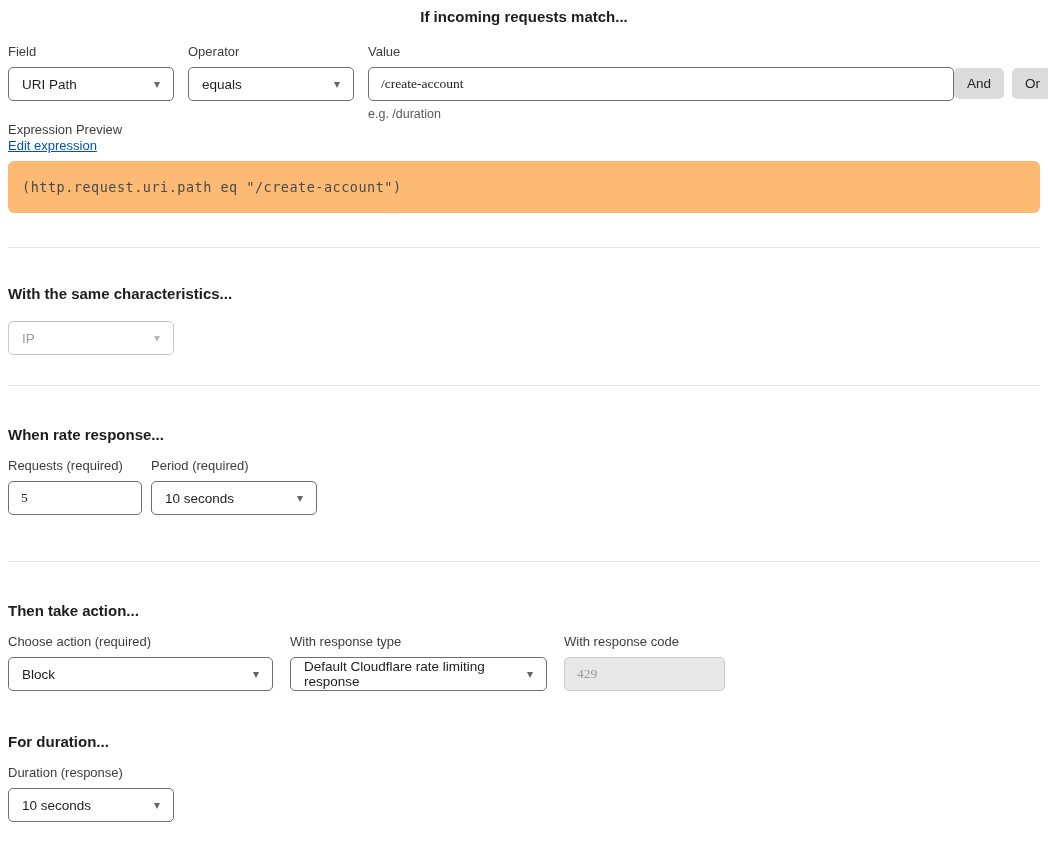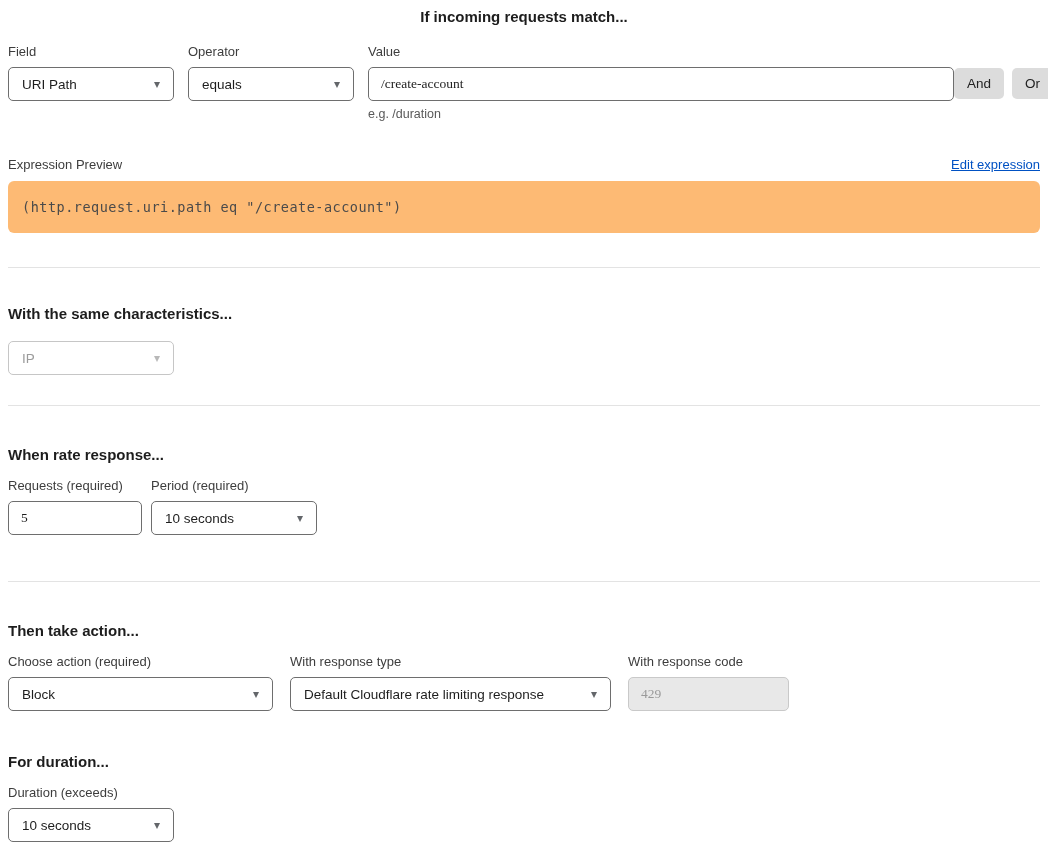--- a/index.html
+++ b/index.html
@@ -82,25 +82,25 @@
     background: #dcdcdc;
     border: none;
     border-radius: 5px;
     font-family: "Liberation Sans", sans-serif;
     font-size: 13.5px;
     color: #222222;
     cursor: pointer;
   }
 
   .expr-row {
-    margin-top: 35px;
     display: flex;
     justify-content: space-between;
     align-items: baseline;
     margin-bottom: 8px;
+    flex-direction: column;
   }
   .expr-label { font-size: 13px; line-height: 16px; color: #3d3d3d; }
   .expr-link {
     font-size: 13px;
     color: #0051c3;
     text-decoration: underline;
     cursor: pointer;
   }
   .expr-box {
     height: 52px;
@@ -130,21 +130,21 @@
   #divider-2 { margin-top: 30px; }
   #title-rate { margin-top: 40px; margin-bottom: 14px; }
   #divider-3 { margin-top: 46px; }
   #title-action { margin-top: 40px; margin-bottom: 14px; }
   #title-duration { margin-top: 42px; margin-bottom: 14px; }
 
   .w-148 { width: 166px; }
   .w-586 { width: 586px; }
   .w-134 { width: 134px; }
   .w-265 { width: 265px; }
-  .w-321 { width: 321px; }
+  .w-321 { width: 257px; }
   .w-161 { width: 161px; }
 
   .gap-10 > * + * { margin-left: 14px; }
   .and-or {
     margin-left: 0;
     margin-top: 24px;
     height: 34px;
     display: flex;
     gap: 8px;
   }
@@ -235,18 +235,18 @@
     </div>
   </div>
   <div class="group">
     <span class="field-label">With response code</span>
     <input class="text-input w-161" type="text" disabled="" value="429" style="">
   </div>
 </div>
 
 <h2 class="section-title" id="title-duration">For duration...</h2>
 <div class="group">
-  <span class="field-label">Duration (exceeds)</span>
+  <span class="field-label">Duration (response)</span>
   <div class="select w-148">
     <span class="select-value">10 seconds</span>
     <span class="caret">▾</span>
   </div>
 </div>
 
 </body></html>

